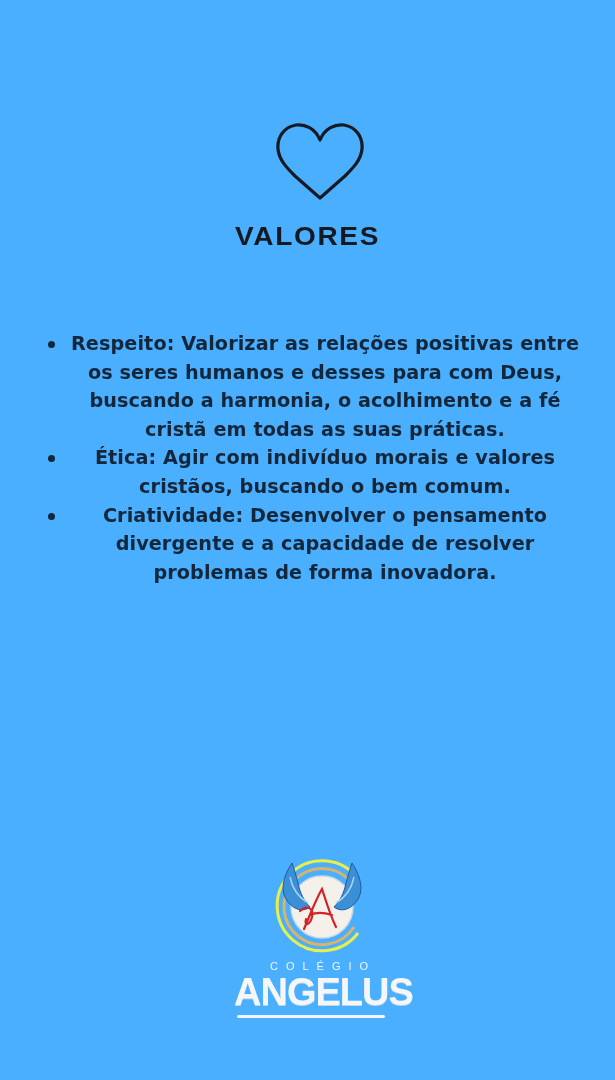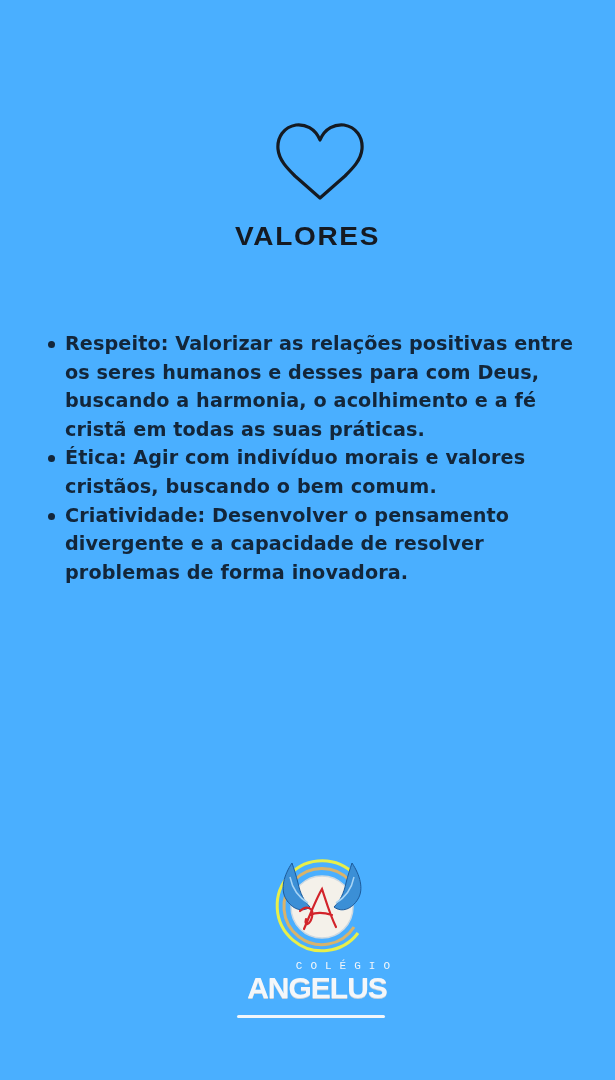--- a/index.html
+++ b/index.html
@@ -45,20 +45,21 @@
     list-style: none;
   }
   .value-item {
     position: relative;
     padding-left: 20px;
     font-weight: bold;
     font-size: 19.2px;
     line-height: 28.6px;
     color: #13263a;
     letter-spacing: 0.1px;
+    text-align: center;
   }
   .bullet {
     position: absolute;
     left: 3px;
     top: 11px;
     width: 7px;
     height: 7px;
     border-radius: 50%;
     background: #13263a;
   }
@@ -74,36 +75,36 @@
     left: 40px;
     top: 0;
     width: 100px;
     height: 100px;
   }
   .logo-small {
     position: absolute;
     left: 0;
     top: 105px;
     width: 150px;
-    text-align: right;
-    font-family: Liberation Mono, monospace;
+    text-align: center;
+    font-family: Liberation Sans, sans-serif;
     font-size: 11px;
     letter-spacing: 8px;
     color: #f2f6fa;
     padding-left: 18px;
   }
   .logo-big {
     position: absolute;
-    left: 12px;
+    left: 4px;
     top: 116px;
     width: 150px;
     text-align: center;
     font-family: "Liberation Sans", sans-serif;
     font-weight: bold;
-    font-size: 30px;
+    font-size: 38px;
     letter-spacing: -1px;
     color: #f4f7fa;
     text-shadow: 0 1px 0 #c9d3dc;
   }
   .logo-underline {
     position: absolute;
     left: 7px;
     top: 160px;
     width: 148px;
     height: 3px;

